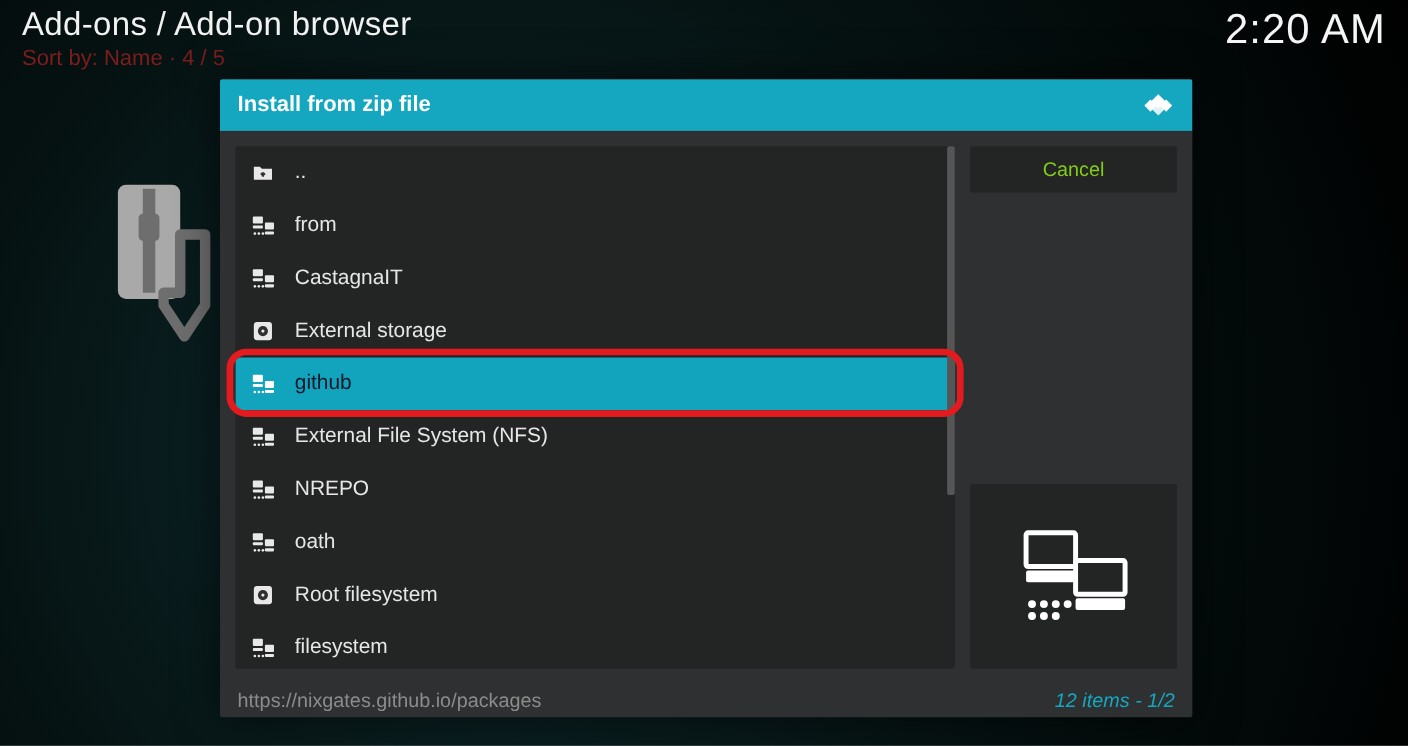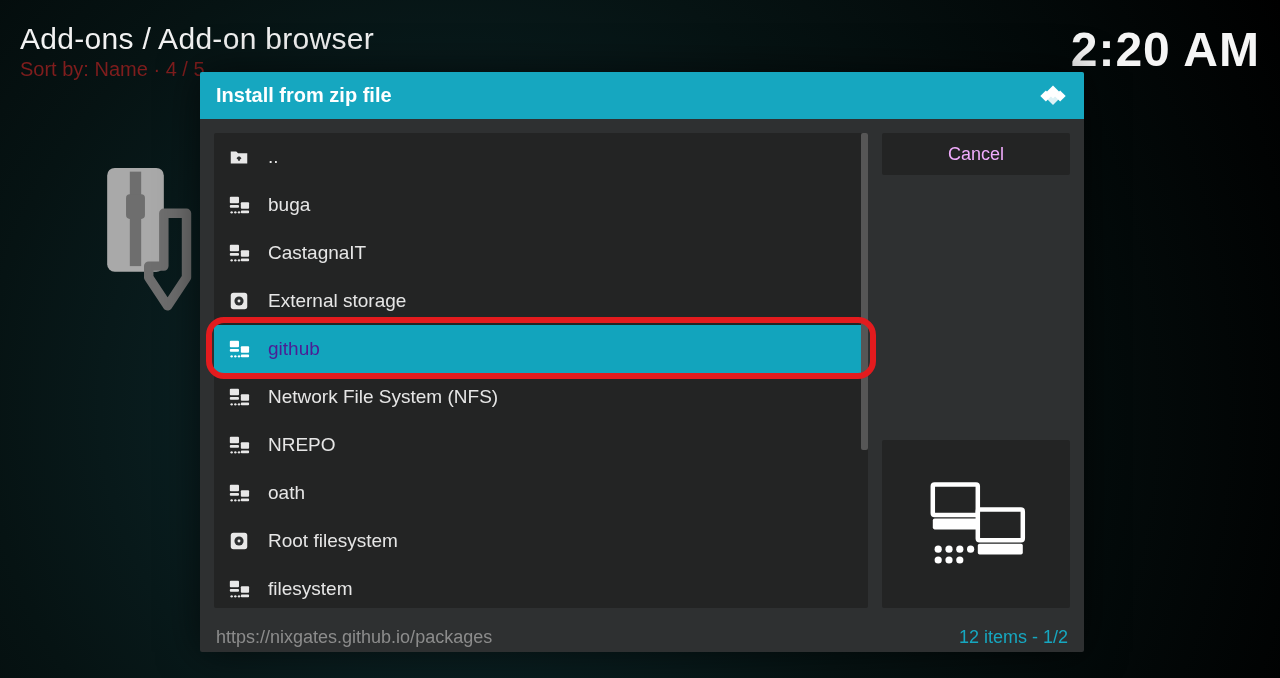--- a/index.html
+++ b/index.html
@@ -1,54 +1,54 @@
 <!DOCTYPE html>
 <html><head>
   <meta charset="utf-8">
   <style>
     * { margin:0; padding:0; box-sizing:border-box; font-family:"Segoe UI",Arial,sans-serif; -webkit-font-smoothing:antialiased; }
     html,body { width:1280px; height:678px; overflow:hidden; }
     body { background:radial-gradient(circle at 35% 60%,#0e2b2f 0%,#061313 50%,#000 100%); color:#fff; }
 
-    .topbar { position:absolute; top:0; left:0; right:0; padding:22px 20px 0 20px; display:flex; justify-content:space-between; align-items:flex-start; }
+    .topbar { position:absolute; top:0; left:0; right:0; padding:6px 20px 0 20px; display:flex; justify-content:space-between; align-items:flex-start; }
     .crumb { font-size:30px; color:#f2f2f2; font-weight:400; letter-spacing:.3px; }
     .sortrow { font-size:20px; color:#7f1d1d; margin-top:2px; }
-    .clock { font-size:48px; color:#f5f5f5; font-weight:700; letter-spacing:1px;margin-left:38px; }
+    .clock { font-size:38px; color:#f5f5f5; font-weight:400; letter-spacing:1px;margin-left:38px; }
 
     .zip-art { position:absolute; left:105px; top:166px; width:95px; height:170px; }
     .zip-art svg { width:100%; height:100%; }
 
     .dialog { position:absolute; left:200px; top:72px; width:884px; height:580px; background:#2e3031; box-shadow:0 0 40px rgba(0,0,0,.6); border-radius:2px; overflow:hidden; }
     .dlg-head { height:47px; background:#16a7c0; display:flex; align-items:center; justify-content:space-between; padding:0 16px; }
     .dlg-title { font-size:20px; color:#fff; font-weight:600; }
     .kodi-logo { width:30px; height:30px; display:flex; align-items:center; justify-content:center; }
     .kodi-logo svg { width:26px; height:26px; }
 
     .dlg-body { position:absolute; top:47px; bottom:30px; left:0; right:0; display:flex; }
     .file-pane { flex:1; position:relative; padding:14px 0 14px 14px; }
     .file-list { position:absolute; inset:14px 6px 14px 14px; background:#232424; border-radius:2px; overflow:hidden; }
     .file-scroll { position:absolute; right:0; top:0; width:7px; height:63%; background:#565656; border-radius:2px; }
 
     .file-item { display:flex; align-items:center; height:48px; padding:0 14px; color:#e6e6e6; font-size:19px; cursor:pointer; gap:18px; }
-    .file-item.selected { background:#12a4bd; color:#4c1d95; }
+    .file-item.selected { background:#12a4bd; color:#0f172a; }
     .file-item .ficon { width:22px; height:22px; display:flex; align-items:center; justify-content:center; }
     .file-item .ficon svg { width:22px; height:22px; fill:#e8e8e8; }
     .file-item.selected .ficon svg { fill:#fff; }
 
     .highlight { position:absolute; border:6px solid #e31b1e; border-radius:18px; pointer-events:none; }
 
     .side-pane { width:210px; padding:14px 14px 14px 8px; display:flex; flex-direction:column; gap:10px; }
-    .kbtn { height:42px; background:#232424; color:#f0abfc; font-size:18px; display:flex; align-items:center; justify-content:center; border-radius:2px; cursor:pointer; }
+    .kbtn { height:42px; background:#232424; color:#84cc16; font-size:18px; display:flex; align-items:center; justify-content:center; border-radius:2px; cursor:pointer; }
     .kbtn.dim { color:#8a8a8a; }
     .thumb { margin-top:auto; height:168px; background:#232424; border-radius:2px; display:flex; align-items:center; justify-content:center; }
     .thumb svg { width:110px; height:90px; fill:#fff; }
 
     .dlg-foot { position:absolute; bottom:0; left:0; right:0; height:30px; display:flex; align-items:center; justify-content:space-between; padding:0 16px; font-size:18px; }
     .foot-left { color:#8c8c8c; }
-    .foot-right { color:#16a7c0; }
+    .foot-right { color:#16a7c0;font-style:italic; }
   </style>
 </head>
 <body>
 
 <div class="topbar">
   <div>
     <div class="crumb">Add-ons / Add-on browser</div>
     <div class="sortrow">
       <span>Sort by: </span><span>Name</span><span>  ·  </span><span>4 / 5</span>
     </div>
@@ -98,21 +98,21 @@
               <svg viewBox="0 0 24 24">
                 <rect x="2" y="3" width="10" height="7" rx="1"></rect>
                 <rect x="2" y="12" width="10" height="3" rx="1"></rect>
                 <rect x="14" y="9" width="9" height="7" rx="1"></rect>
                 <rect x="14" y="18" width="9" height="3" rx="1"></rect>
                 <circle cx="4" cy="20" r="1.3"></circle>
                 <circle cx="8" cy="20" r="1.3"></circle>
                 <circle cx="12" cy="20" r="1.3"></circle>
               </svg>
             </span>
-            <span>buga</span>
+            <span>from</span>
           </div>
           <div class="file-item">
             <span class="ficon">
               <svg viewBox="0 0 24 24">
                 <rect x="2" y="3" width="10" height="7" rx="1"></rect>
                 <rect x="2" y="12" width="10" height="3" rx="1"></rect>
                 <rect x="14" y="9" width="9" height="7" rx="1"></rect>
                 <rect x="14" y="18" width="9" height="3" rx="1"></rect>
                 <circle cx="4" cy="20" r="1.3"></circle>
                 <circle cx="8" cy="20" r="1.3"></circle>
@@ -150,21 +150,21 @@
               <svg viewBox="0 0 24 24">
                 <rect x="2" y="3" width="10" height="7" rx="1"></rect>
                 <rect x="2" y="12" width="10" height="3" rx="1"></rect>
                 <rect x="14" y="9" width="9" height="7" rx="1"></rect>
                 <rect x="14" y="18" width="9" height="3" rx="1"></rect>
                 <circle cx="4" cy="20" r="1.3"></circle>
                 <circle cx="8" cy="20" r="1.3"></circle>
                 <circle cx="12" cy="20" r="1.3"></circle>
               </svg>
             </span>
-            <span>Network File System (NFS)</span>
+            <span>External File System (NFS)</span>
           </div>
           <div class="file-item">
             <span class="ficon">
               <svg viewBox="0 0 24 24">
                 <rect x="2" y="3" width="10" height="7" rx="1"></rect>
                 <rect x="2" y="12" width="10" height="3" rx="1"></rect>
                 <rect x="14" y="9" width="9" height="7" rx="1"></rect>
                 <rect x="14" y="18" width="9" height="3" rx="1"></rect>
                 <circle cx="4" cy="20" r="1.3"></circle>
                 <circle cx="8" cy="20" r="1.3"></circle>

